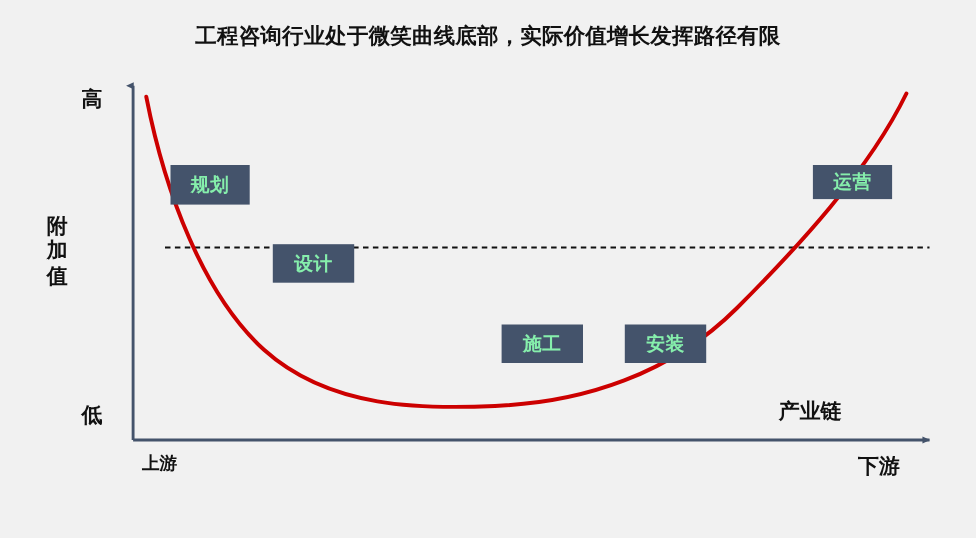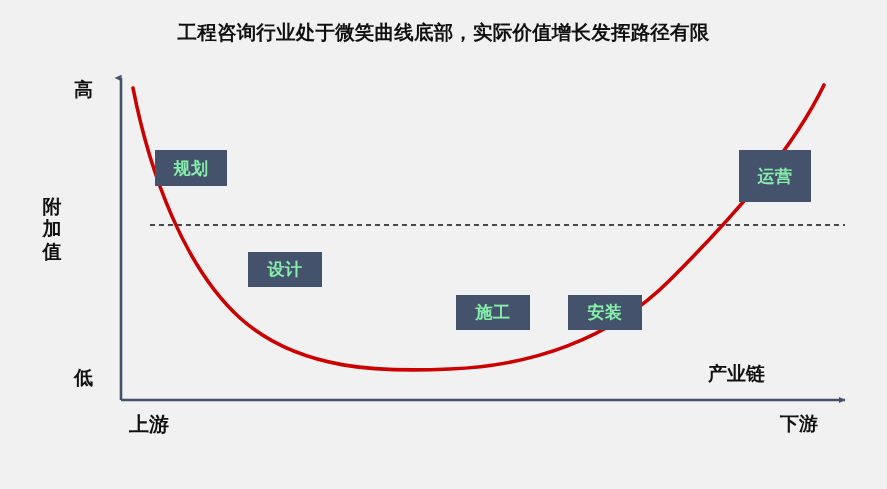--- a/index.html
+++ b/index.html
@@ -60,21 +60,21 @@
     left: 40px;
     top: 196px;
     font-size: 19px;
     line-height: 1.18;
     text-align: center;
     width: 24px;
   }
   #label-upstream {
     left: 129px;
     top: 411px;
-    font-size: 20px;
+    font-size: 16px;
   }
   #label-downstream {
     left: 780px;
     top: 411px;
     font-size: 19px;
   }
   #label-chain {
     left: 708px;
     top: 361px;
     font-size: 19px;
@@ -122,23 +122,23 @@
   <div class="axis-text" id="label-high">高</div>
   <div class="axis-text" id="label-low">低</div>
   <div class="axis-text" id="label-value-axis">附<br>加<br>值</div>
 
   <div class="axis-text" id="label-chain">产业链</div>
   <div class="axis-text" id="label-upstream">上游</div>
   <div class="axis-text" id="label-downstream">下游</div>
 
   <div class="stage-box" style="left:155px; top:150px; width:72px; height:36px;">规划</div>
 
-  <div class="stage-box" style="left:248px; top:252px; width:74px; height:35px;">设计</div>
+  <div class="stage-box" style="left:248px; top:222px; width:74px; height:35px;">设计</div>
 
 
   <div class="stage-box" style="left:456px; top:295px; width:74px; height:35px;">施工</div>
 
   <div class="stage-box" style="left:568px; top:295px; width:74px; height:35px;">安装</div>
 
 
-  <div class="stage-box" style="left:739px; top:150px; width:72px; height:52px;">运营</div>
+  <div class="stage-box" style="left:739px; top:150px; width:72px; height:31px;">运营</div>
 
 </div>
 
 </body></html>

